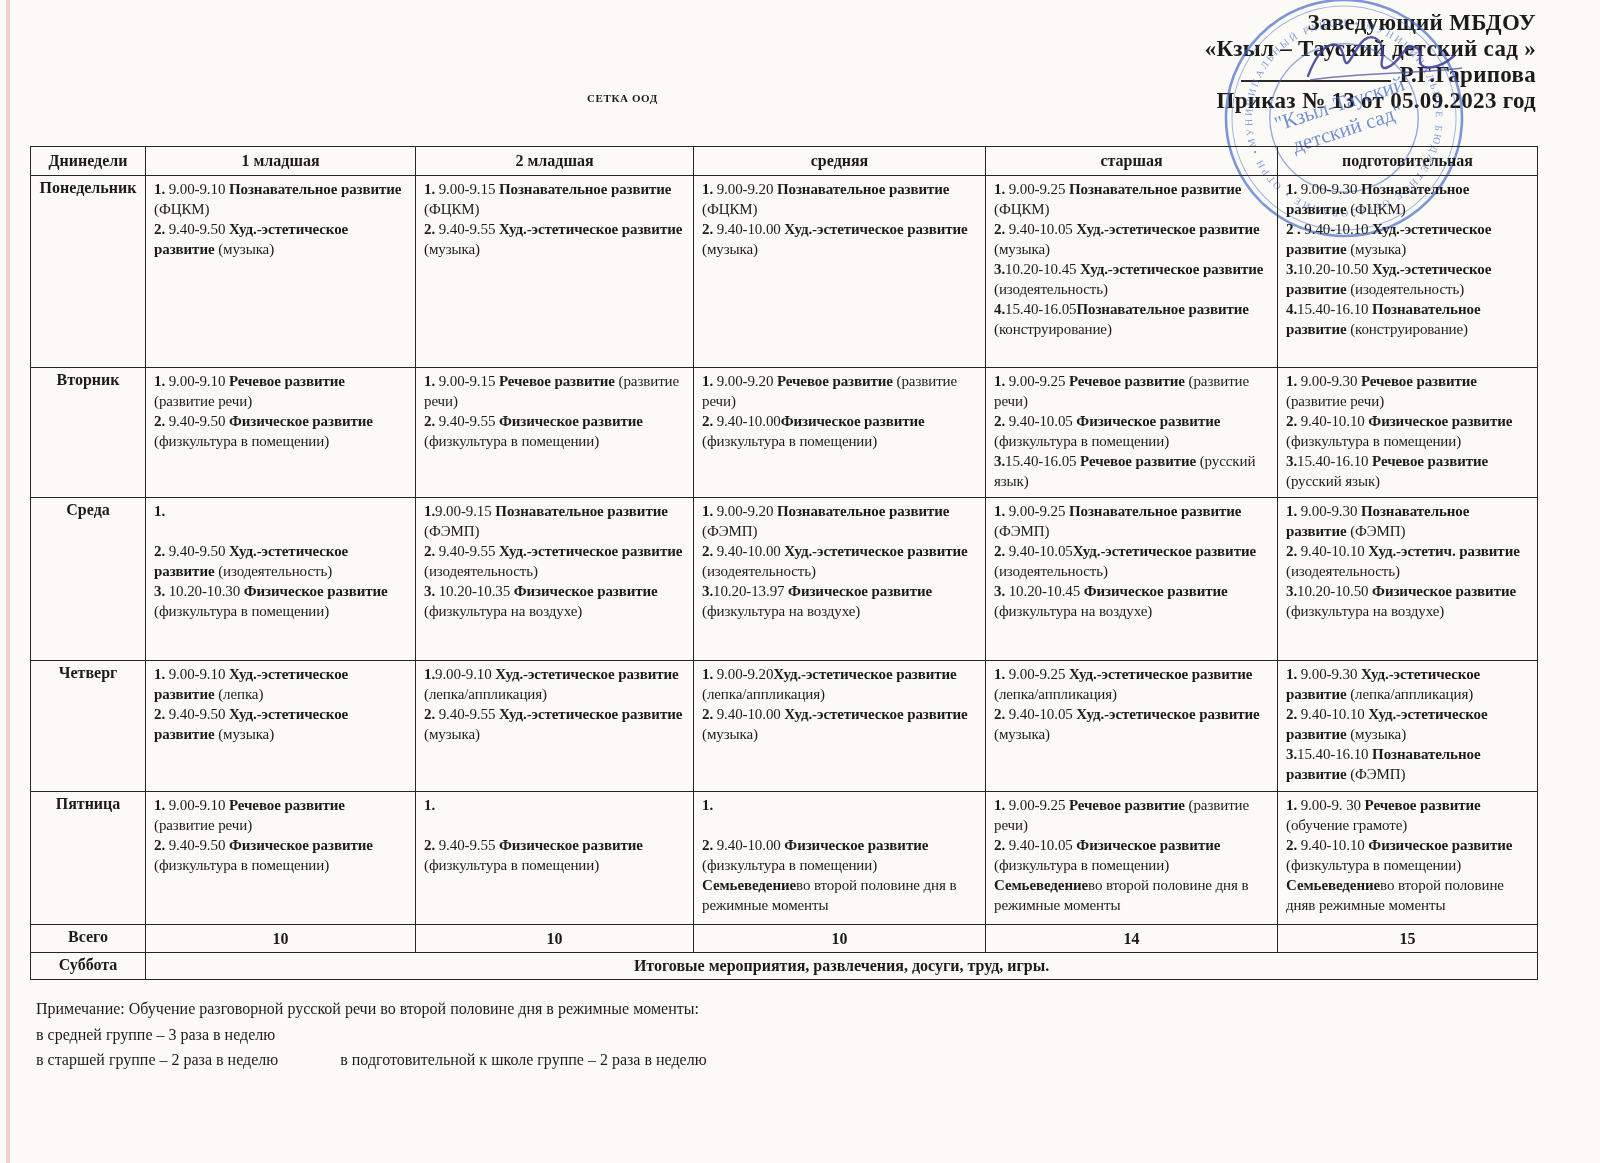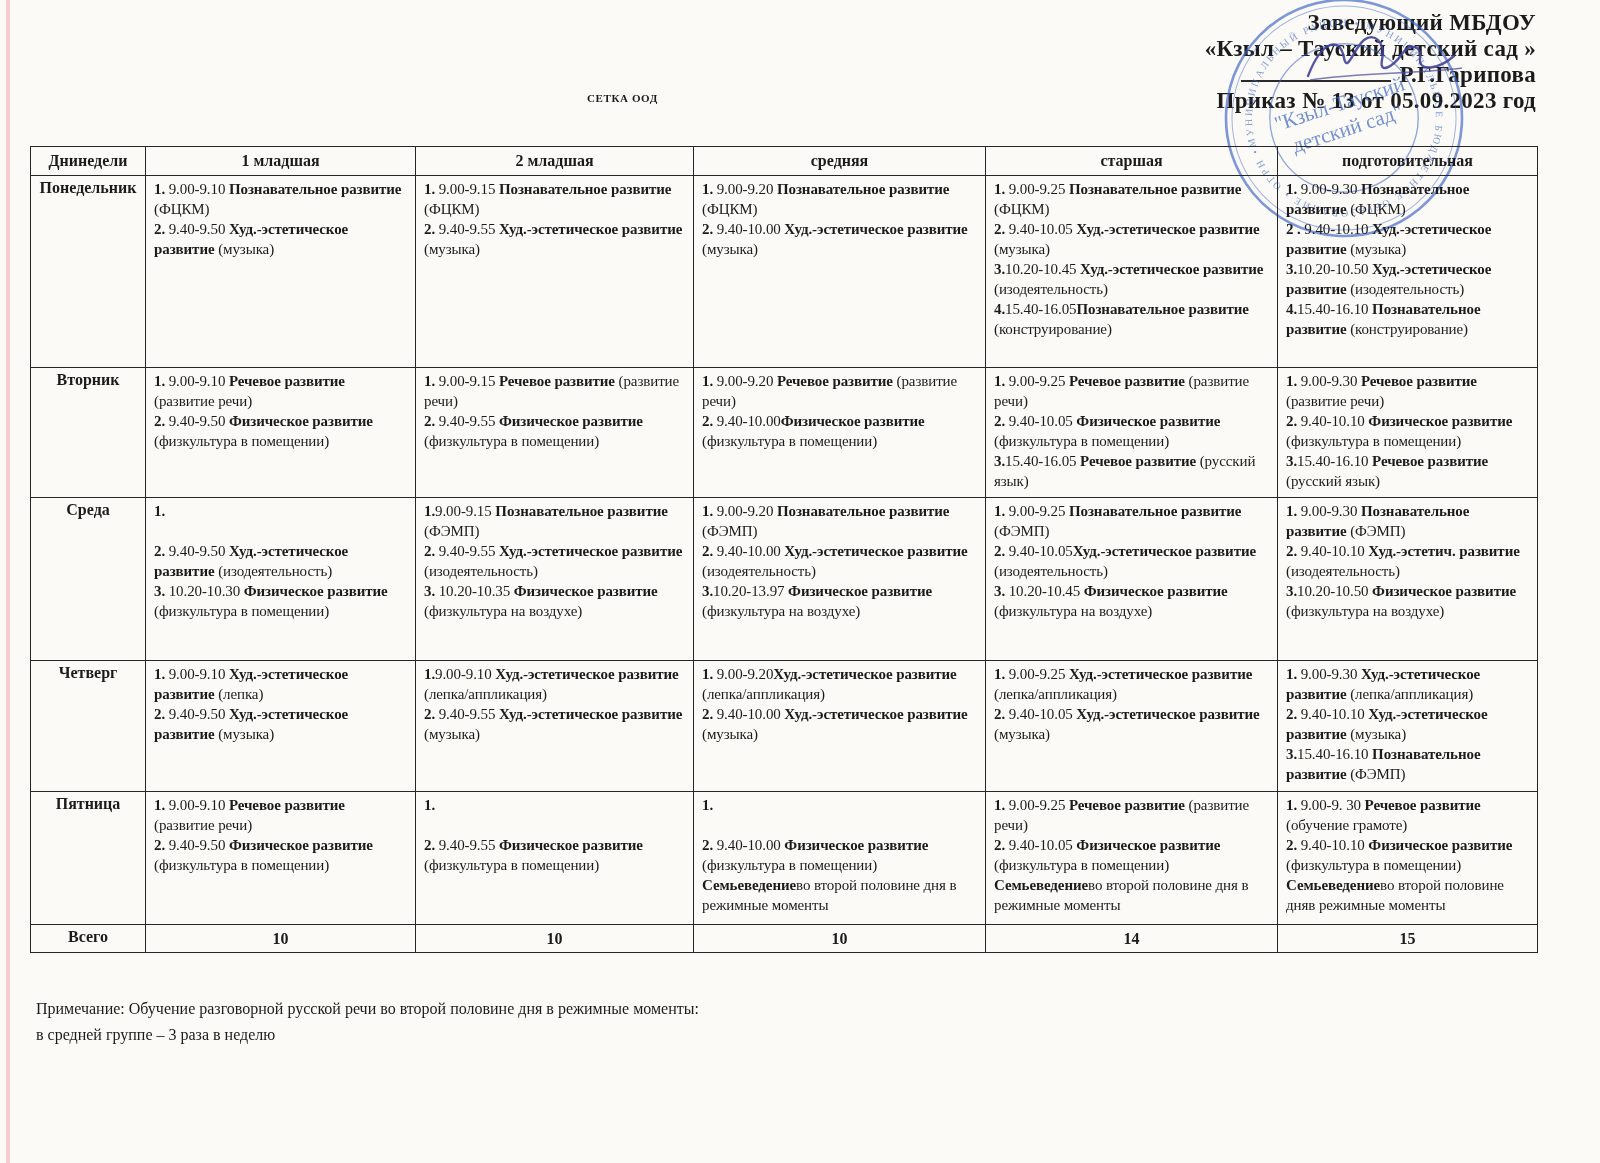--- a/index.html
+++ b/index.html
@@ -243,20 +243,25 @@
           </td>
         </tr>
         <tr style="height: 28px;">
           <td class="daycell">Всего</td>
           <td class="totalcell">10</td>
           <td class="totalcell">10</td>
           <td class="totalcell">10</td>
           <td class="totalcell">14</td>
           <td class="totalcell">15</td>
         </tr>
+        <tr style="height: 27px;">
+          <td class="daycell">Суббота</td>
+          <td class="satcell" colspan="5">Итоговые мероприятия, развлечения, досуги, труд, игры.</td>
+        </tr>
       </tbody>
   </table>
 
   <div class="notes">
     <div>Примечание: Обучение разговорной русской речи во второй половине дня в режимные моменты:</div>
     <div>в средней группе – 3 раза в неделю</div>
+    <div><span>в старшей группе – 2 раза в неделю</span><span class="note3b">в подготовительной к школе группе – 2 раза в неделю</span></div>
   </div>
 </div>
 
 </body></html>

